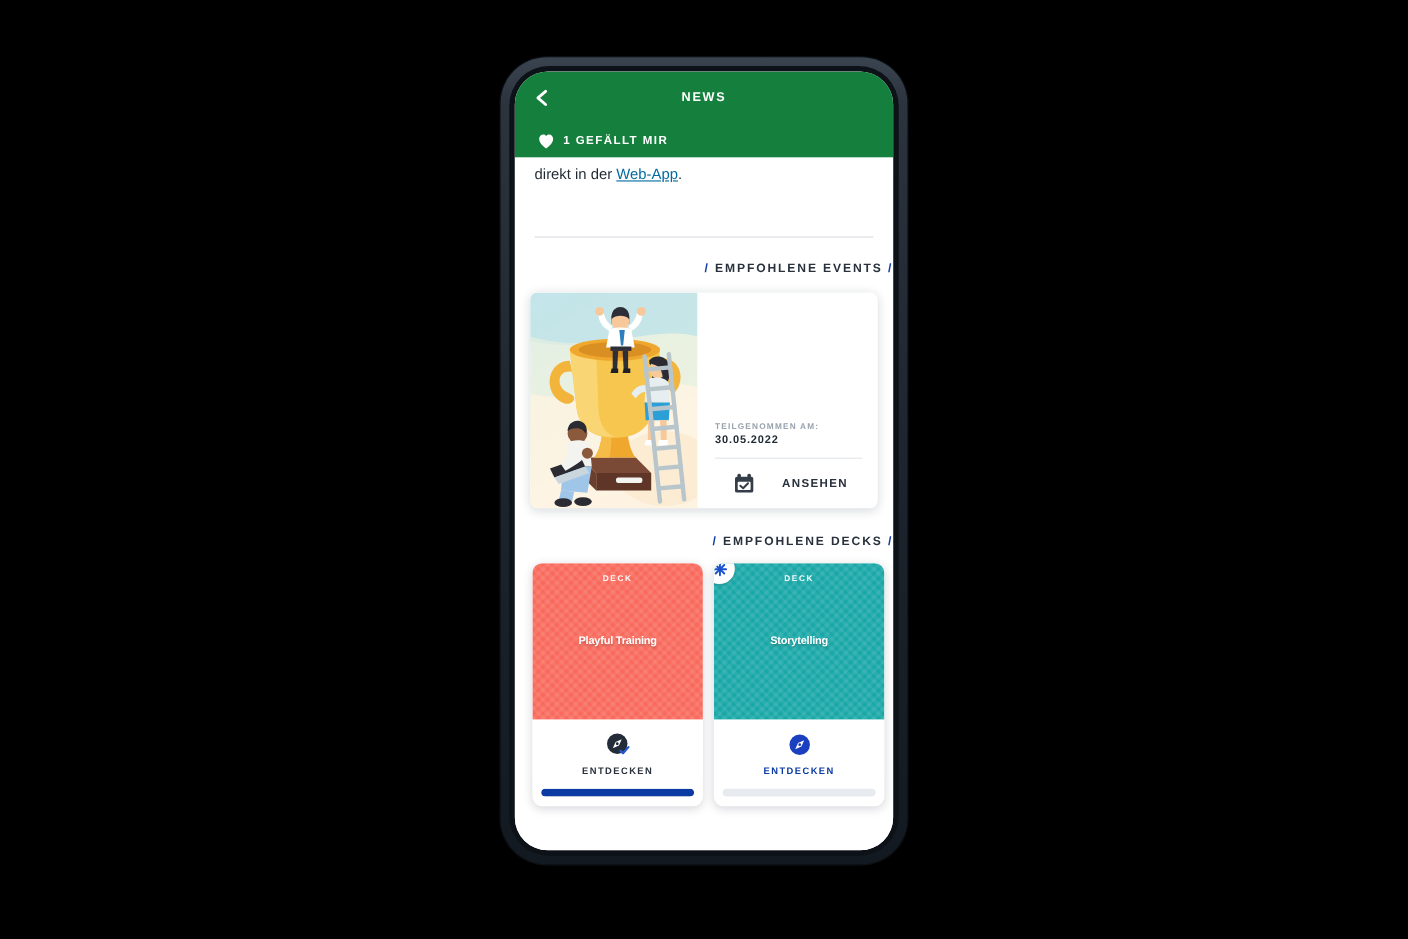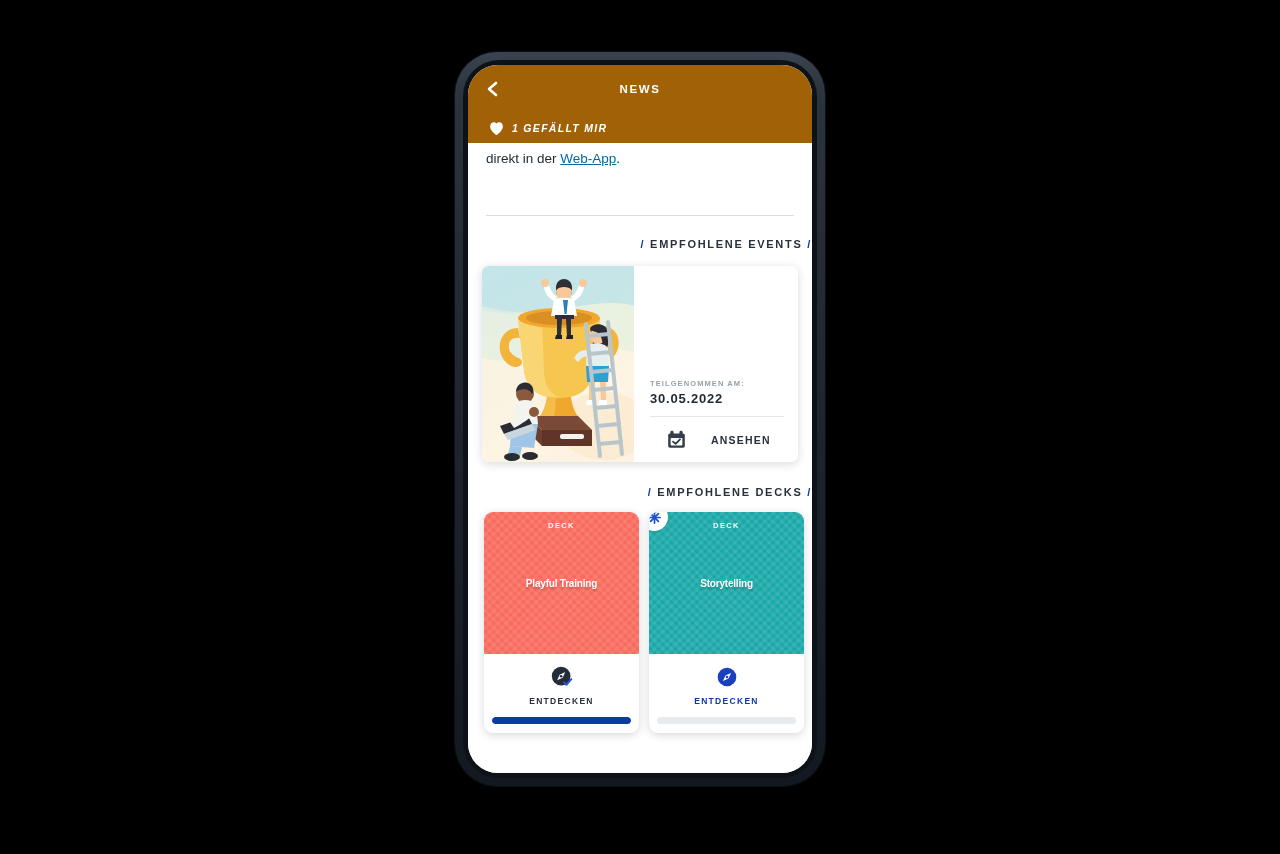--- a/index.html
+++ b/index.html
@@ -32,21 +32,21 @@
     position:absolute;
     left:468px; top:65px;
     width:344px; height:708px;
     border-radius:30px;
     overflow:hidden;
     background:#ffffff;
   }
 
   
   .app-header{
-    background:#a16207;
+    background:#15803d;
     color:#fff;
     padding:0;
     position:relative;
     height:96px;
     flex:0 0 auto;
   }
   .header-top{
     height:48px;
     display:flex;align-items:center;
     position:relative;
@@ -62,21 +62,20 @@
     font-size:11.5px;
     font-weight:bold;
     letter-spacing:1.6px;
     color:#fff;
   }
   .like-row{
     display:flex;align-items:center;
     gap:7px;
     padding:0 16px 0 20px;
     height:30px;
-    font-style:italic;
   }
   .heart-icon{width:17px;height:16px;display:block;}
   .like-text{
     font-size:10.5px;
     font-weight:bold;
     letter-spacing:1.3px;
     color:#fff;
   }
 
   
@@ -154,21 +153,21 @@
     line-height:1.3;
   }
   .event-meta{margin-top:auto;}
   .event-meta-label{
     font-size:7.5px;
     letter-spacing:1.1px;
     font-weight:bold;
     color:#97a2ad;
   }
   .event-meta-value{
-    font-size:13px;
+    font-size:10px;
     letter-spacing:.8px;
     font-weight:bold;
     color:#1f2933;
     margin-top:3px;
   }
   .event-divider{
     height:1px;background:#e2e6ea;margin:10px 0 0 0;
   }
   .event-action{
     display:flex;align-items:center;gap:24px;

